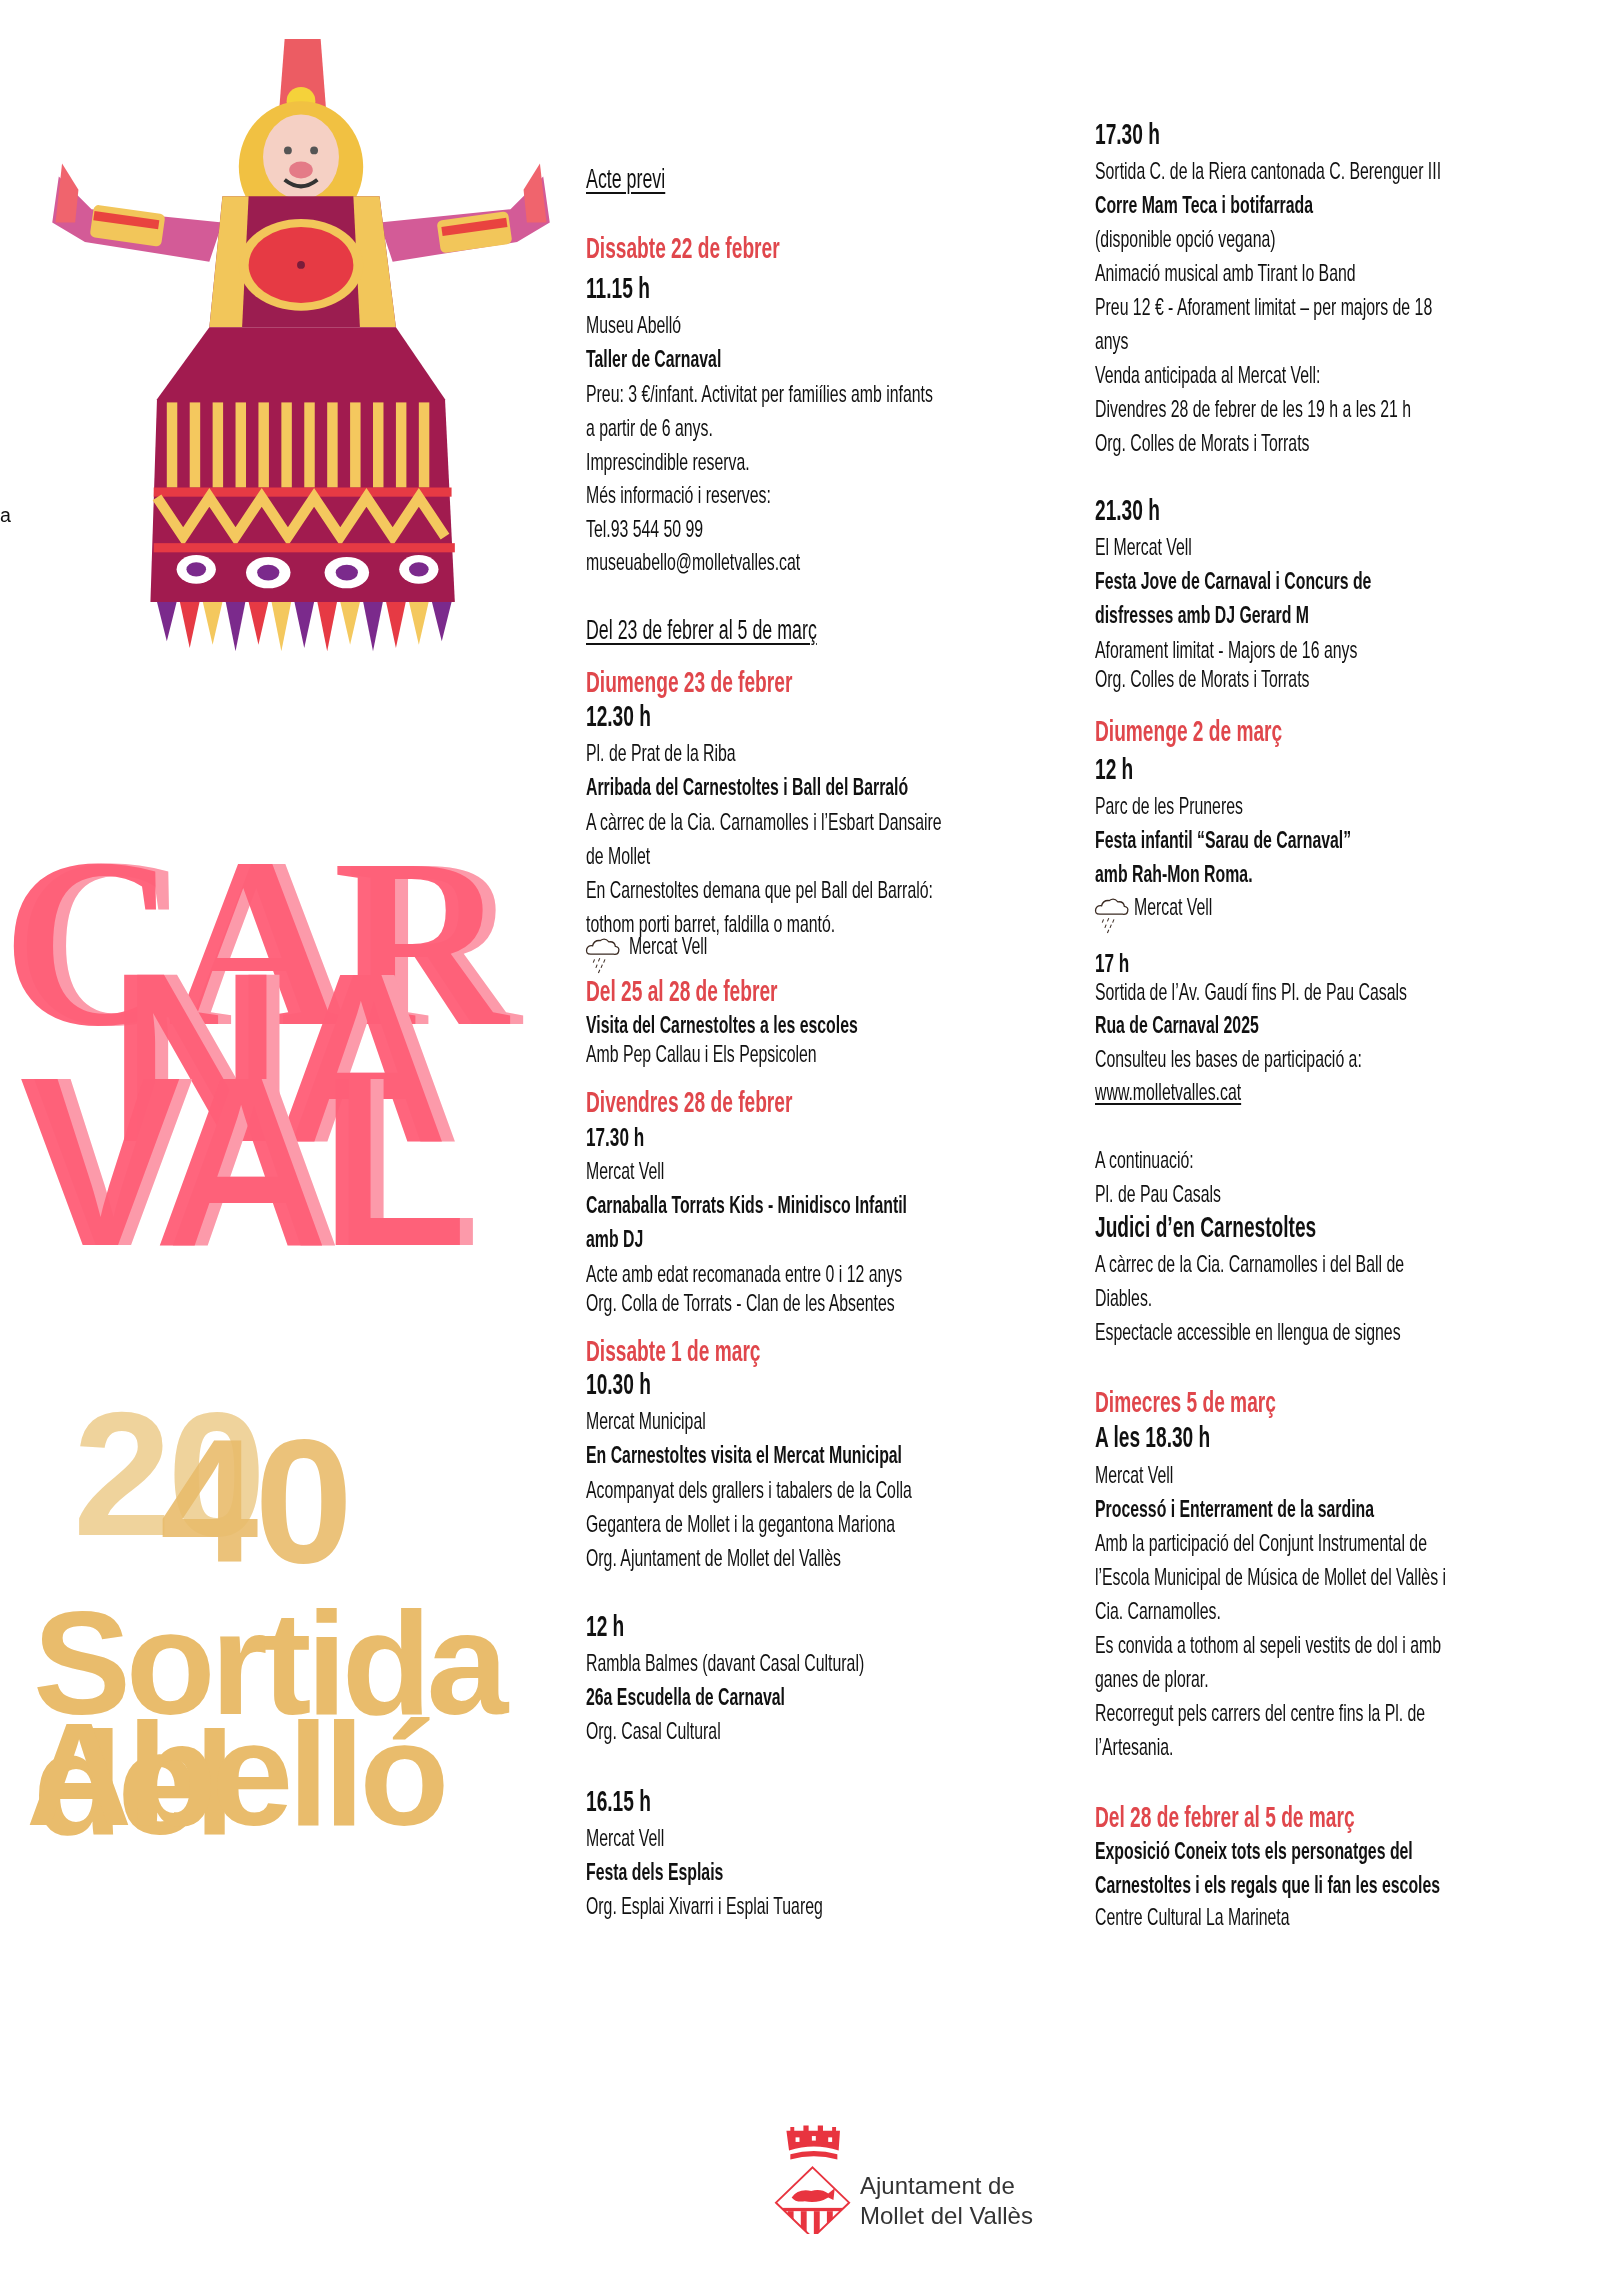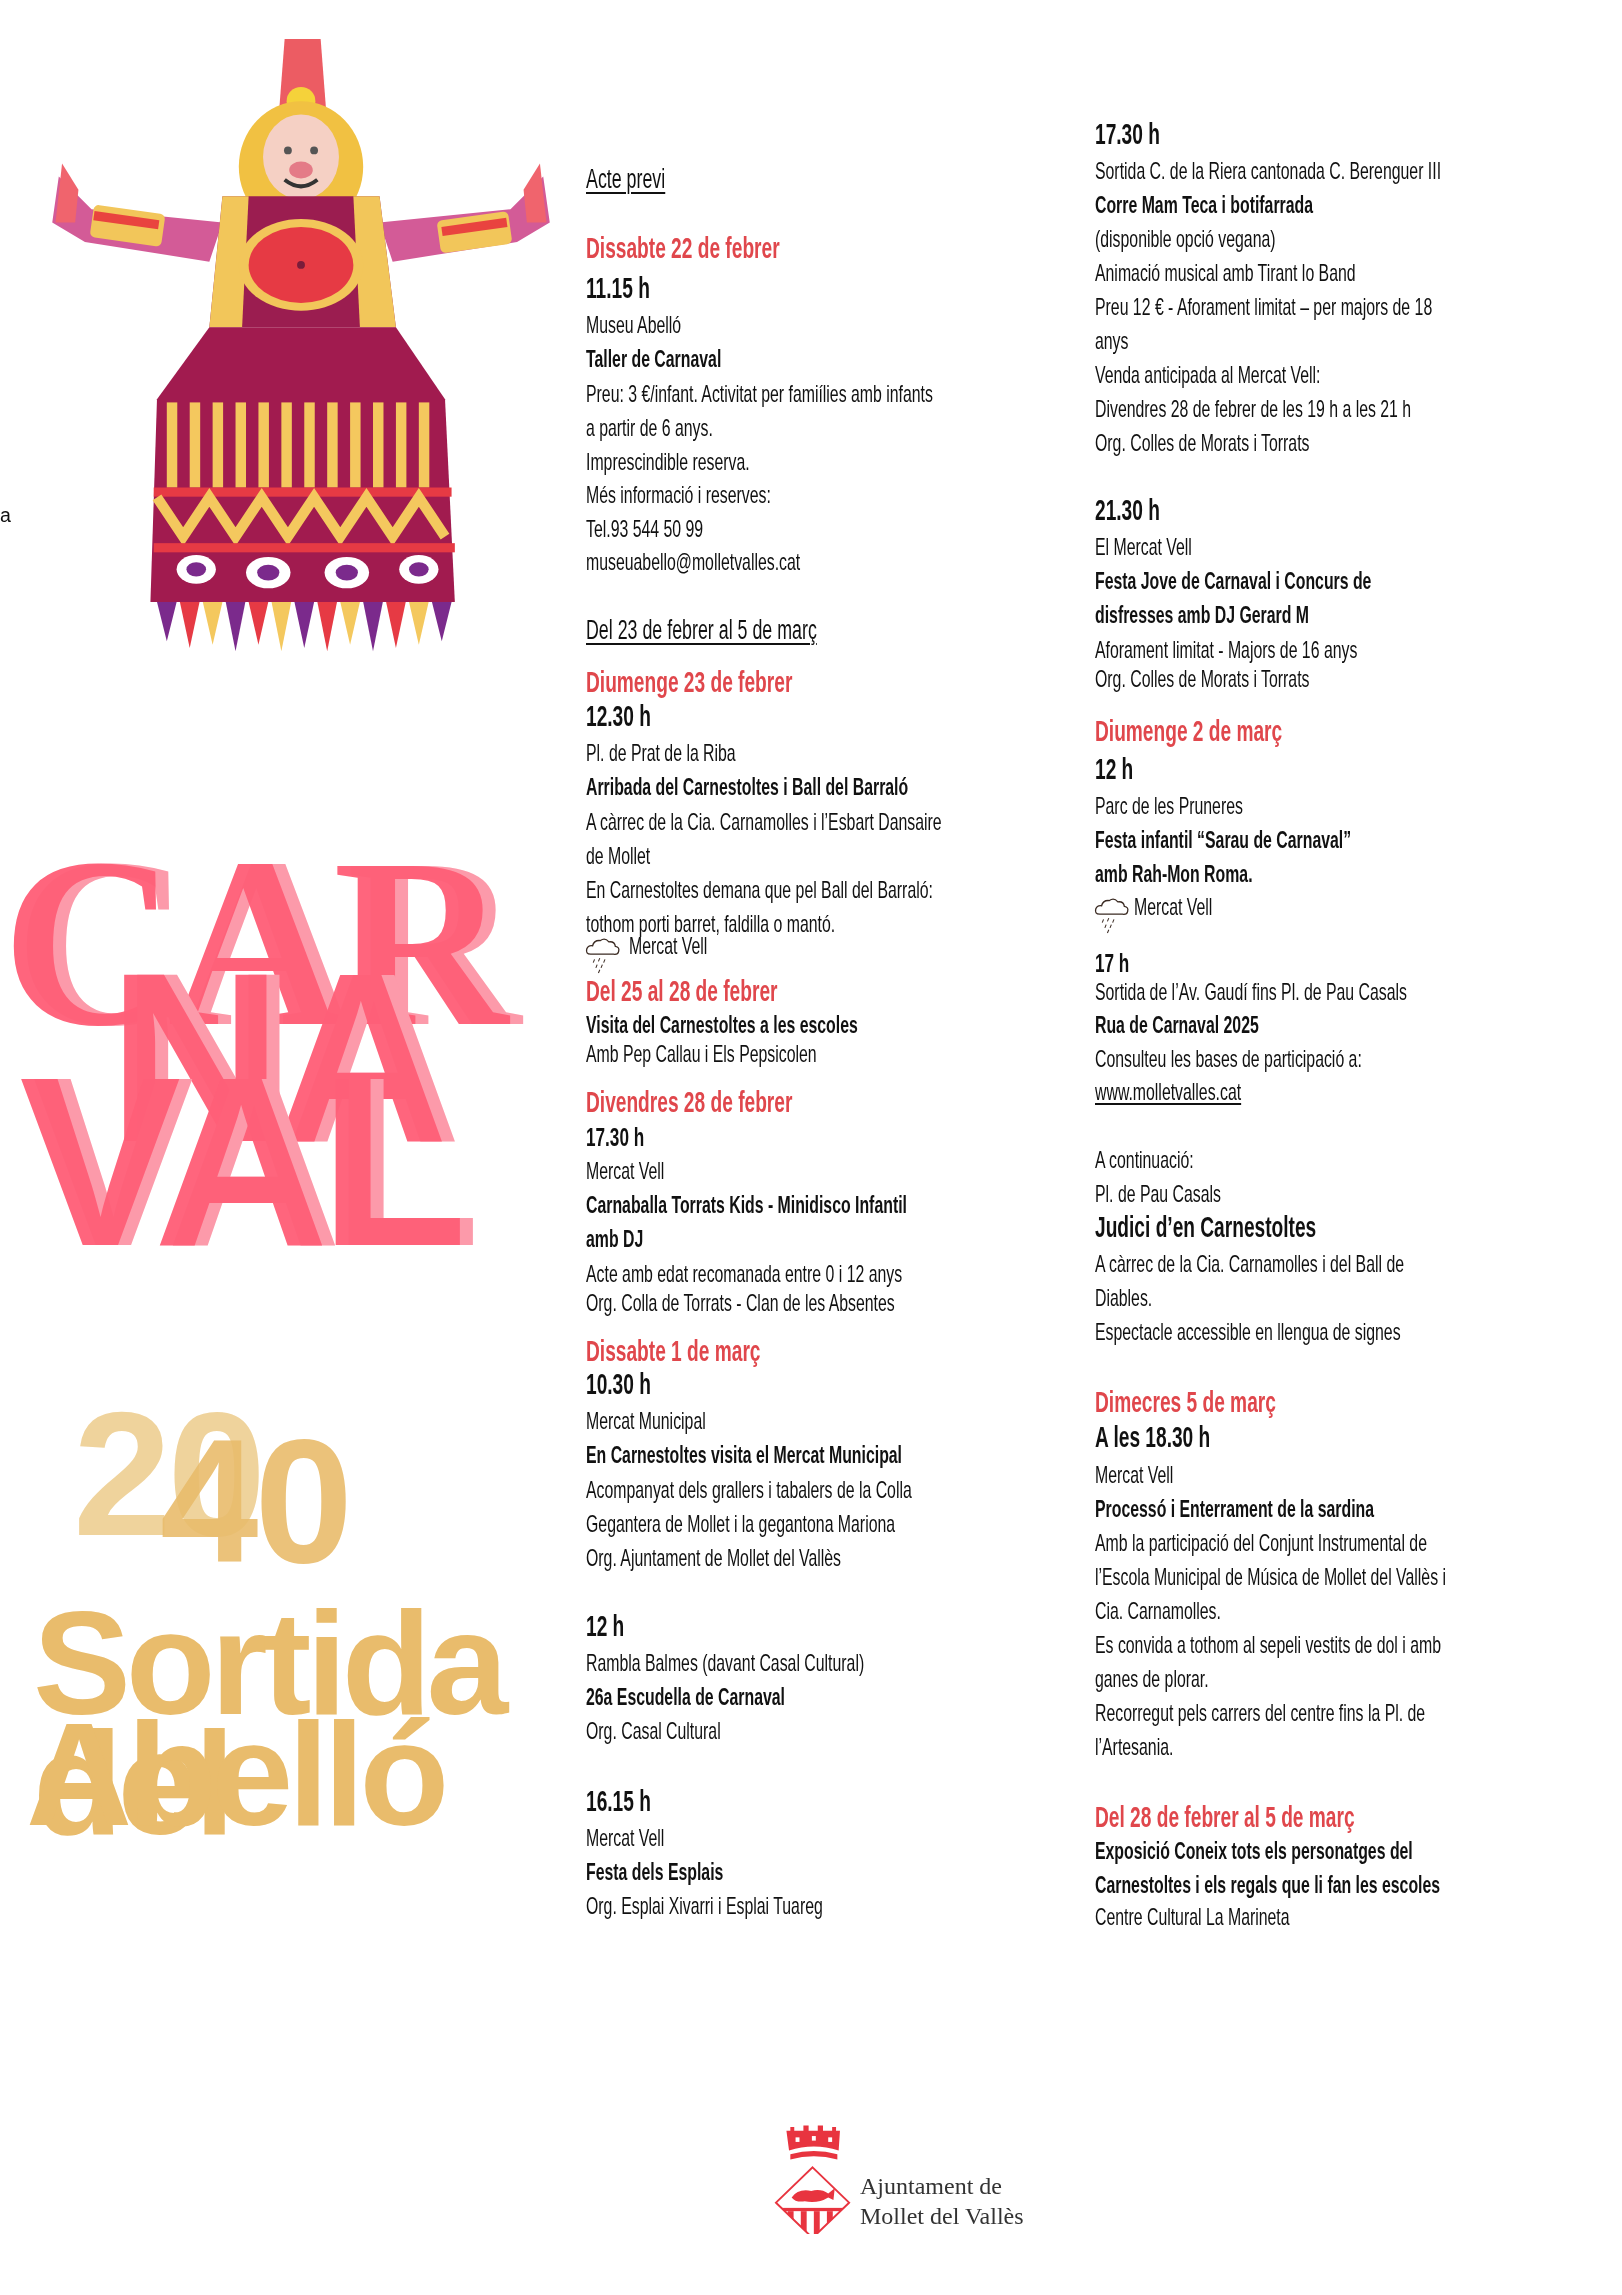--- a/index.html
+++ b/index.html
@@ -15,21 +15,21 @@
   .big-bold { font-size:29px; font-weight:700; color:#111; }
 
   
   .carn { position:absolute; font-family:"Liberation Sans", sans-serif; font-weight:700; font-size:242px; line-height:1; letter-spacing:-9.2px; }
   .carn .shadow { color:#fc9aaa; position:absolute; left:13px; top:0; }
   .carn .front { color:#ff5f78; position:relative; opacity:0.96; }
   .yr { position:absolute; font-family:"Liberation Sans", sans-serif; font-weight:700; font-size:177px; line-height:1; letter-spacing:-3.9px; }
   .town { position:absolute; font-family:"Liberation Sans", sans-serif; font-weight:700; font-size:147px; line-height:1; color:#e9bc6c; letter-spacing:-5.2px; }
   .stray { position:absolute; font-size:19.6px; color:#111; }
   .weather { position:absolute; width:38px; height:39px; }
-  .logo-text { position:absolute; font-family:Liberation Serif, serif; font-size:24px; color:#333; line-height:30px; white-space:nowrap; }
+  .logo-text { position:absolute; font-family:Liberation Sans, sans-serif; font-size:24px; color:#333; line-height:30px; white-space:nowrap; }
 </style>
 </head>
 <body>
 
 <div class="abs" style="left:26px; top:26px; width:550px; height:707px;">
   <svg width="550" height="707" viewBox="0 0 840 1080">
 
     <path d="M50 230 L40 300 L90 330 L280 360 L300 300 L100 280 Z" fill="#d35b97"></path>
     <path d="M790 230 L800 300 L750 330 L560 360 L540 300 L740 280 Z" fill="#d35b97"></path>
     <rect x="100" y="280" width="110" height="50" rx="8" fill="#f2c65a" transform="rotate(8 155 305)"></rect>

